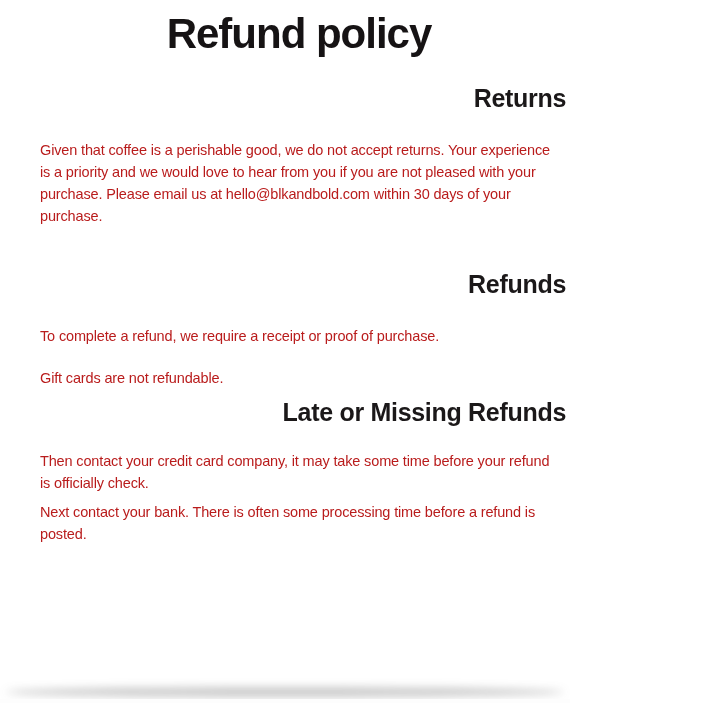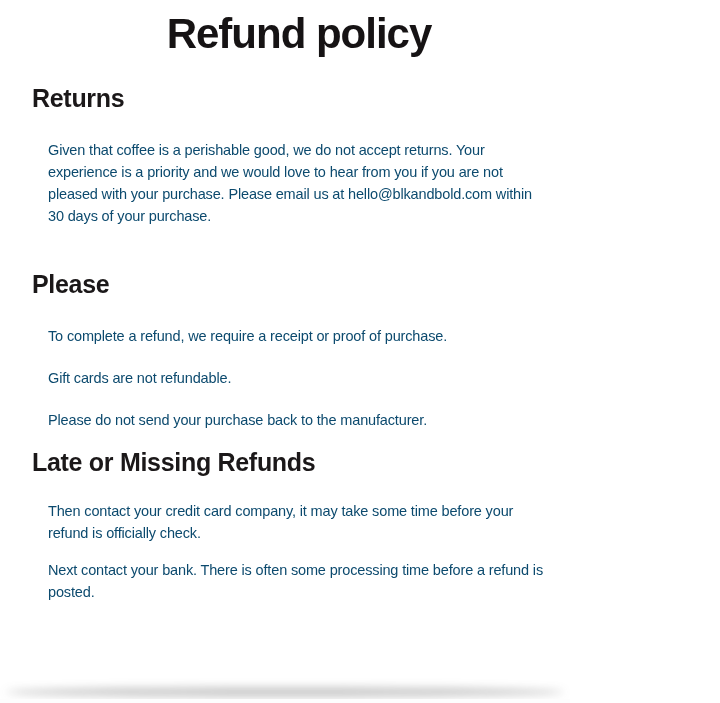--- a/index.html
+++ b/index.html
@@ -35,30 +35,31 @@
     color: #161314;
     letter-spacing: -1px;
   }
   h2.section-heading {
     margin: 0;
     font-size: 25px;
     line-height: 1.2;
     font-weight: bold;
     color: #1b1819;
     letter-spacing: -0.3px;
+    text-align: right;
   }
   .section-returns h2 { margin-top: 25px; }
   .section-refunds h2 { margin-top: 42px; }
   .section-late h2 { }
 
   p.body-text, .body-line {
-    margin: 16px;
+    margin: 8px;
     font-size: 14.5px;
     line-height: 22px;
-    color: #0c4a6e;
+    color: #b91c1c;
     letter-spacing: -0.15px;
   }
   .section-returns p.body-text { margin-top: 26px; }
   .section-refunds p.body-text { margin-top: 20px; }
   .section-refunds p.body-text:first-of-type { margin-top: 26px; }
   .late-lines { margin-top: 24px; }
   .late-lines .body-line { line-height: 21.5px; }
 
   .page-bottom-shadow {
     position: absolute;
@@ -89,24 +90,23 @@
   <div class="content">
 
     <h1 class="page-title">Refund policy</h1>
 
     <section class="section-returns">
       <h2 class="section-heading">Returns</h2>
       <p class="body-text">Given that coffee is a perishable good, we do not accept returns. Your experience is a priority and we would love to hear from you if you are not pleased with your purchase. Please email us at hello@blkandbold.com within 30 days of your purchase.</p>
     </section>
 
     <section class="section-refunds">
-      <h2 class="section-heading">Please</h2>
+      <h2 class="section-heading">Refunds</h2>
       <p class="body-text">To complete a refund, we require a receipt or proof of purchase.</p>
       <p class="body-text">Gift cards are not refundable.</p>
-      <p class="body-text">Please do not send your purchase back to the manufacturer.</p>
     </section>
 
     <section class="section-late">
       <h2 class="section-heading">Late or Missing Refunds</h2>
       <div class="late-lines">
         <div class="body-line">Then contact your credit card company, it may take some time before your refund is officially check.</div>
         <div class="body-line">Next contact your bank. There is often some processing time before a refund is posted.</div>
 
       </div>
     </section>

